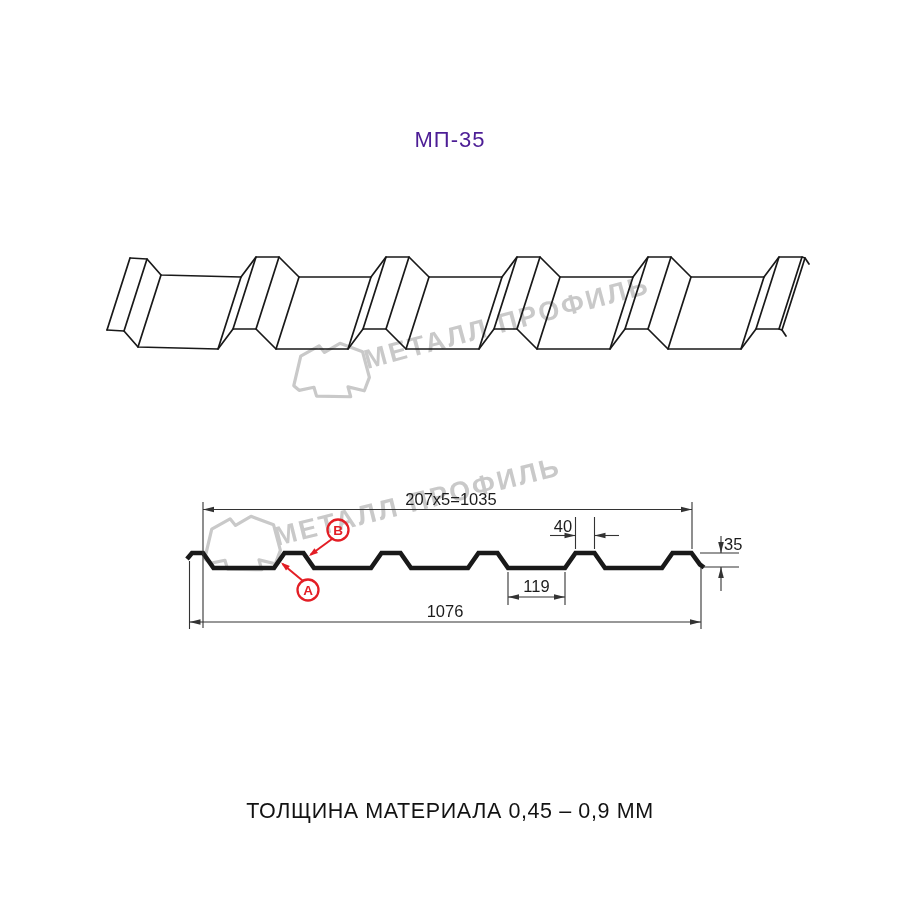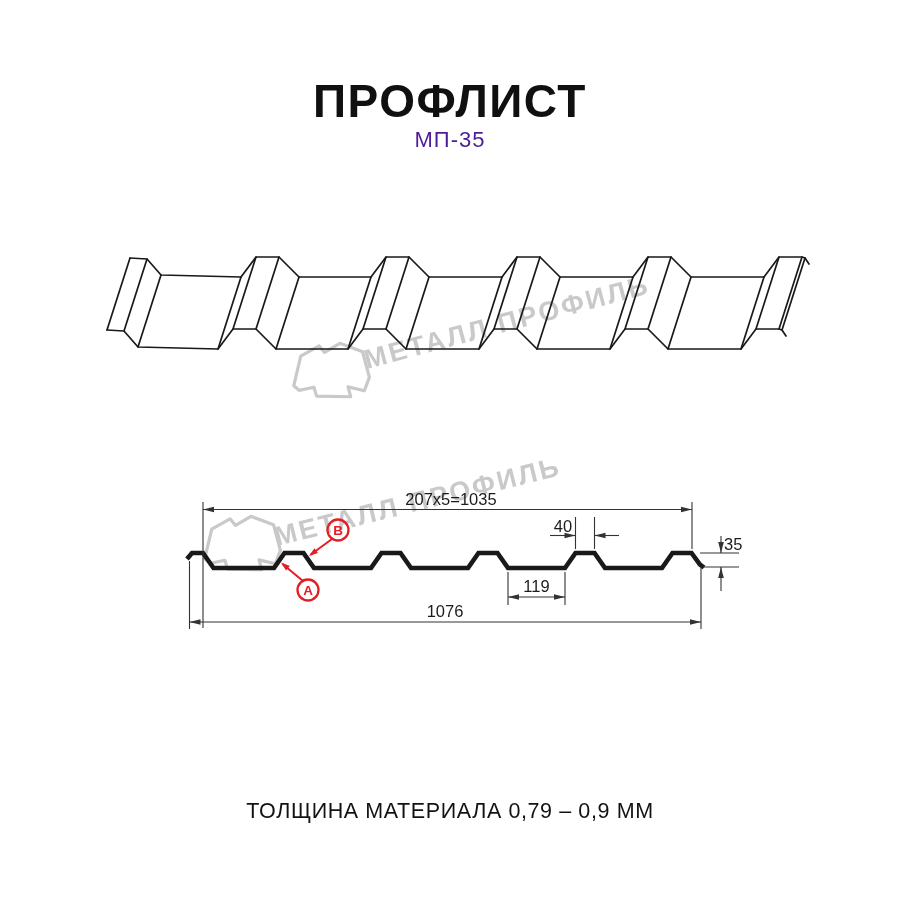--- a/index.html
+++ b/index.html
@@ -30,21 +30,20 @@
   .red-ln{stroke:#e31e25;stroke-width:2;fill:none;}
   .red-fill{fill:#e31e25;stroke:none;}
   .red-circ{stroke:#e31e25;stroke-width:2.3;fill:#ffffff;fill-opacity:0;}
   .red-letter{fill:#e31e25;font-size:13.5px;font-weight:700;text-anchor:middle;font-family:"Liberation Sans",sans-serif;}
 </style>
 </head>
 <body>
 
 <div id="stage">
 
-  <div class="title">ПРОФЛИСТ</div>
   <div class="subtitle">МП-35</div>
 
   <svg width="900" height="900" viewBox="0 0 900 900">
     <defs>
       <path id="mplogo" d="M3,40 L12,11 L31,2 L36,9 L52,1 L74,11 L79,37 L73,50 L57,45 L59,55 L25,52 L23,43 L8,45 Z"></path>
     </defs>
 
     <g>
       <use href="#mplogo" x="0" y="0" transform="translate(288,346) rotate(-4)" class="wm"></use>
       <text class="wmtxt" transform="translate(367,369) rotate(-15)">МЕТАЛЛ ПРОФИЛЬ</text>
@@ -137,14 +136,14 @@
       </g>
       <g>
         <line class="red-ln" x1="303" y1="581" x2="282.5" y2="564"></line>
         <polygon class="red-fill" points="281,562.5 289.9,566 286,570.6"></polygon>
         <circle class="red-circ" cx="308" cy="590" r="10.5"></circle>
         <text class="red-letter" x="308" y="595">А</text>
       </g>
     </g>
   </svg>
 
-  <div class="footer-note">ТОЛЩИНА МАТЕРИАЛА 0,79 – 0,9 ММ</div>
+  <div class="footer-note">ТОЛЩИНА МАТЕРИАЛА 0,45 – 0,9 ММ</div>
 </div>
 
 </body></html>

